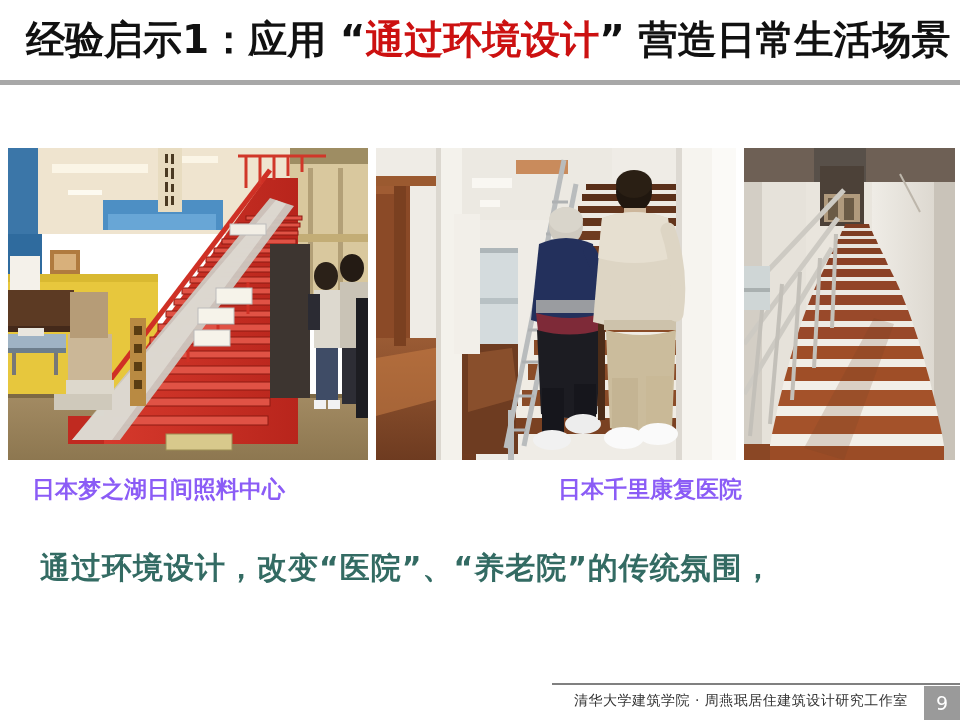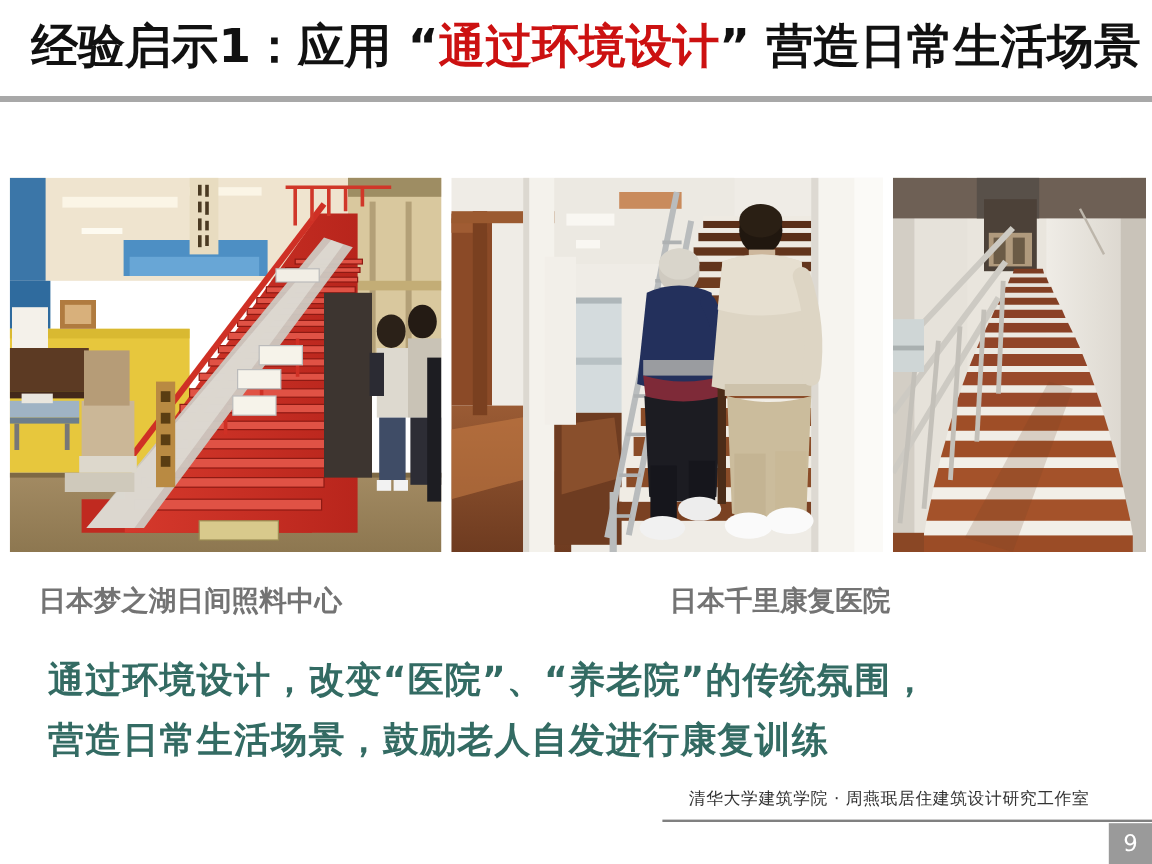--- a/index.html
+++ b/index.html
@@ -60,24 +60,23 @@
   #photo-2 { left: 376px; width: 360px; }
   #photo-3 { left: 744px; width: 211px; }
 
   .ph-svg { display: block; width: 100%; height: 100%; }
 
   
   .caption {
     position: absolute;
     font-size: 23px;
     font-weight: bold;
-    color: #737373;
+    color: #8b5cf6;
     white-space: nowrap;
     line-height: 1;
-    margin-top: 12px;
   }
   #caption-1 { left: 32px;  top: 478px; }
   #caption-2 { left: 558px; top: 478px; }
 
   
   .statement {
     position: absolute;
     left: 0; top: 543px;
     width: 960px;
   }
@@ -93,21 +92,21 @@
 
   
   .footer-rule {
     position: absolute;
     left: 552px; top: 683px;
     width: 408px; height: 2px;
     background: #808080;
   }
   .footer-text {
     position: absolute;
-    left: 574px; top: 657px;
+    left: 574px; top: 692px;
     font-size: 14px;
     color: #333333;
     white-space: nowrap;
     letter-spacing: 0.5px;
   }
   .page-box {
     position: absolute;
     left: 924px; top: 686px;
     width: 36px; height: 34px;
     background: #9a9a9a;
@@ -477,18 +476,17 @@
       <rect x="0" y="296" width="26" height="16" fill="#8a4725"></rect>
     </svg>
   </div>
 </div>
 
 <div class="caption" id="caption-1">日本梦之湖日间照料中心</div>
 <div class="caption" id="caption-2">日本千里康复医院</div>
 
 <div class="statement">
   <div class="statement-line">通过环境设计，改变“医院”、“养老院”的传统氛围，</div>
-  <div class="statement-line">营造日常生活场景，鼓励老人自发进行康复训练</div>
 </div>
 
 <div class="footer-rule"></div>
 <div class="footer-text">清华大学建筑学院 · 周燕珉居住建筑设计研究工作室</div>
 <div class="page-box">9</div>
 
 </body></html>

